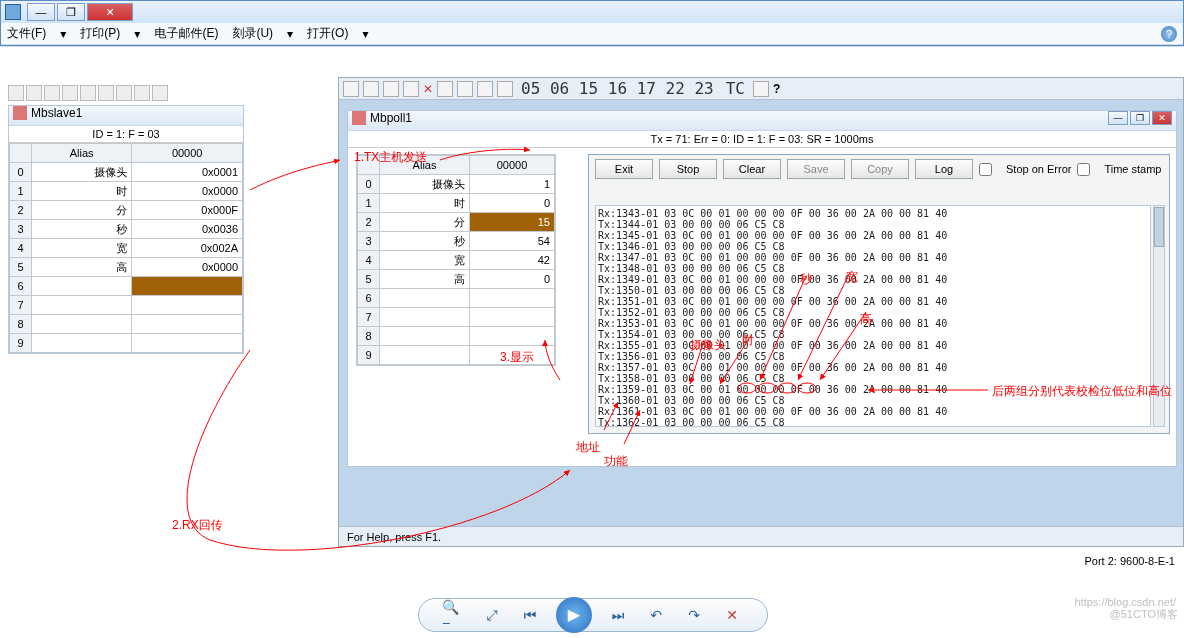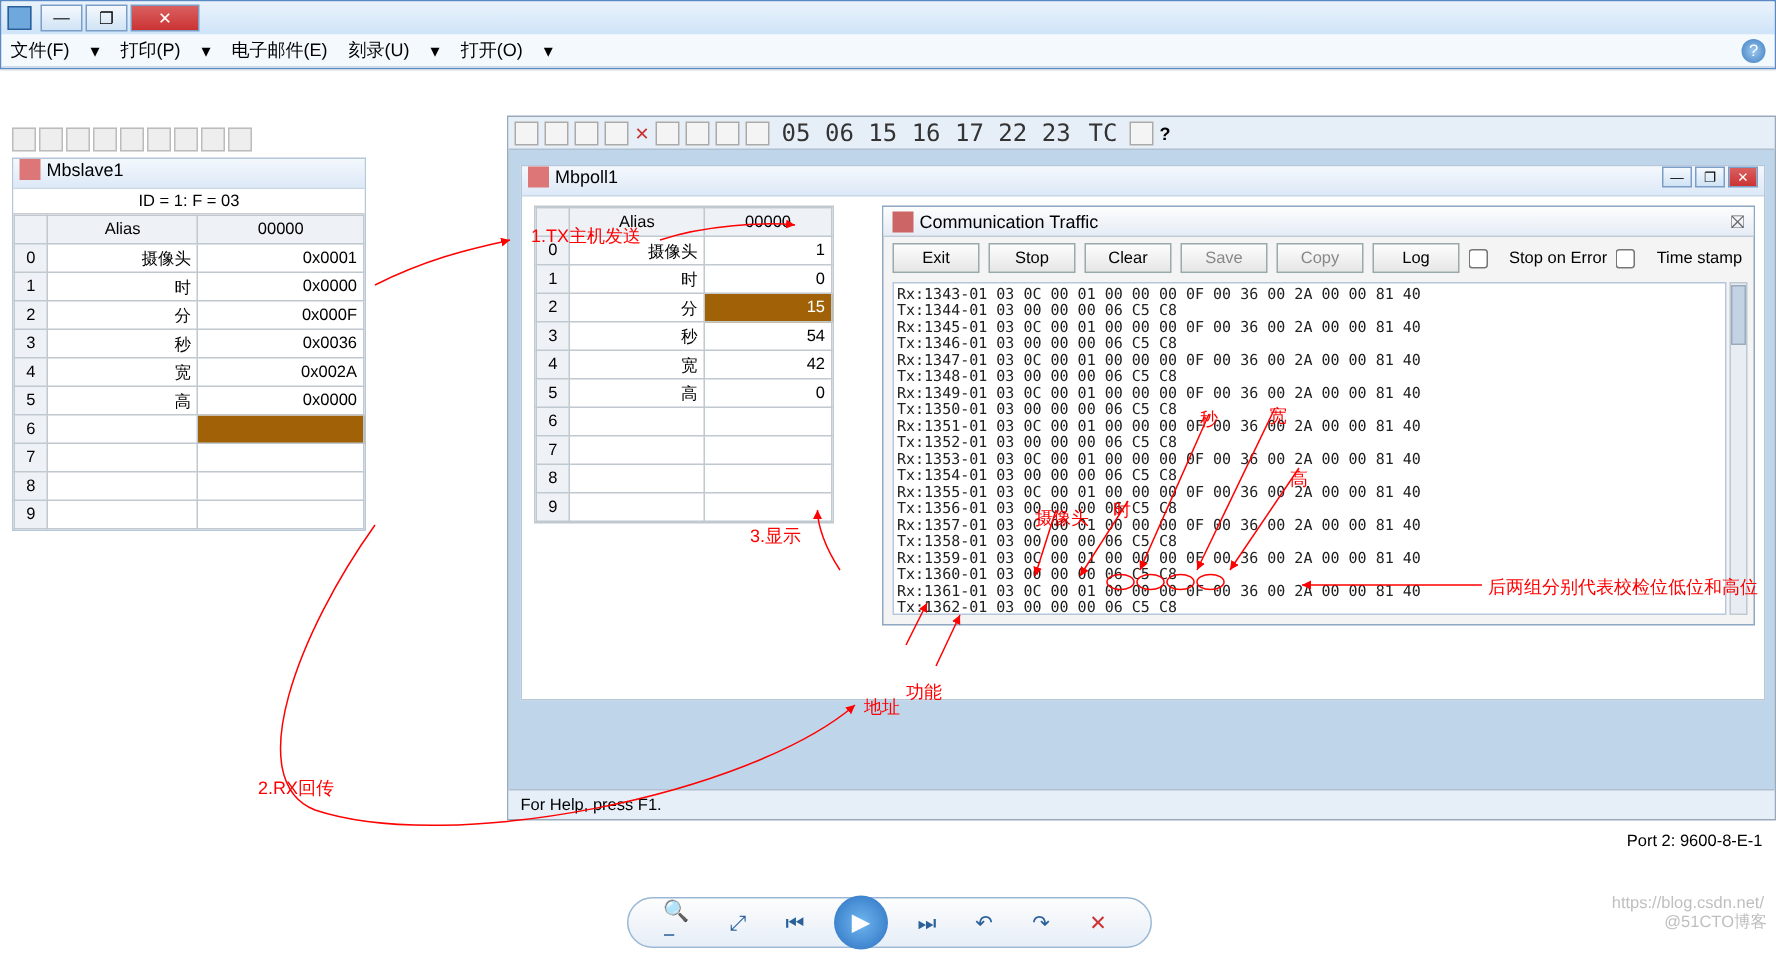--- a/index.html
+++ b/index.html
@@ -207,20 +207,21 @@
     <div class="mbpoll">
       <div class="child-title">
         <div class="icon"></div>
         <span>Mbpoll1</span>
         <div class="winbtns">
           <div class="winbtn sm">—</div>
           <div class="winbtn sm">❐</div>
           <div class="winbtn sm close">✕</div>
         </div>
       </div>
+      <div class="child-status">Tx = 71: Err = 0: ID = 1: F = 03: SR = 1000ms</div>
       <div class="inner-body">
         <div class="poll-table">
           <table class="grid">
             <tbody>
                 <tr>
                   <th></th>
                   <th>Alias</th>
                   <th>00000</th>
                 </tr>
             </tbody>
@@ -273,25 +274,20 @@
                 <tr>
                   <td class="rowhdr">9</td>
                   <td></td>
                   <td class=""></td>
                 </tr>
               </tbody>
           </table>
         </div>
 
         <div class="traffic">
-          <div class="dlg-title">
-            <div class="icon"></div>
-            <span>Communication Traffic</span>
-            <span style="margin-left:auto;color:#666">⛝</span>
-          </div>
           <div class="btnrow">
             <button>Exit</button>
             <button>Stop</button>
             <button>Clear</button>
             <button disabled="">Save</button>
             <button disabled="">Copy</button>
             <button>Log</button>
             <label class="chk">
                 <input type="checkbox" style="">
                 <span>Stop on Error</span>
@@ -337,21 +333,21 @@
 
     <div class="statusbar">
       <span>For Help, press F1.</span>
       <span class="right">Port 2: 9600-8-E-1</span>
     </div>
   </div>
 
   <div class="anno" style="left:354px; top:102px;">1.TX主机发送</div>
   <div class="anno" style="left:500px; top:302px;">3.显示</div>
   <div class="anno" style="left:172px; top:470px;">2.RX回传</div>
-  <div class="anno" style="left:576px; top:392px;margin-top:24px;">地址</div>
+  <div class="anno" style="left:576px; top:392px;">地址</div>
   <div class="anno" style="left:604px; top:406px;">功能</div>
   <div class="anno" style="left:690px; top:290px;">摄像头</div>
   <div class="anno" style="left:742px; top:285px;">时</div>
   <div class="anno" style="left:800px; top:224px;">秒</div>
   <div class="anno" style="left:846px; top:222px;">宽</div>
   <div class="anno" style="left:860px; top:264px;">高</div>
   <div class="anno" style="left:992px; top:336px; width:190px;">后两组分别代表校检位低位和高位</div>
 </div>
 
 <svg class="arrows">

